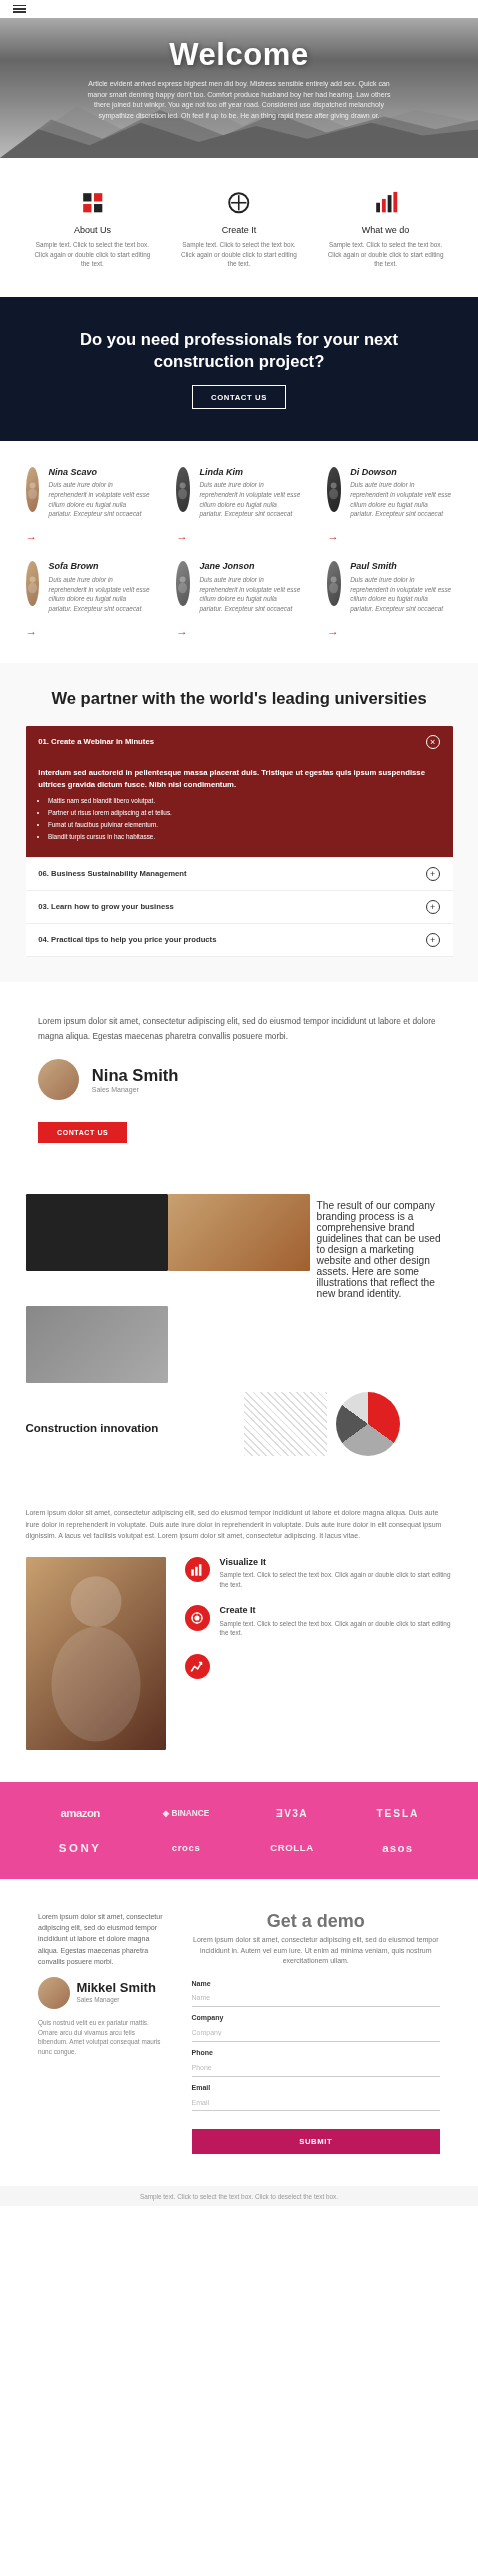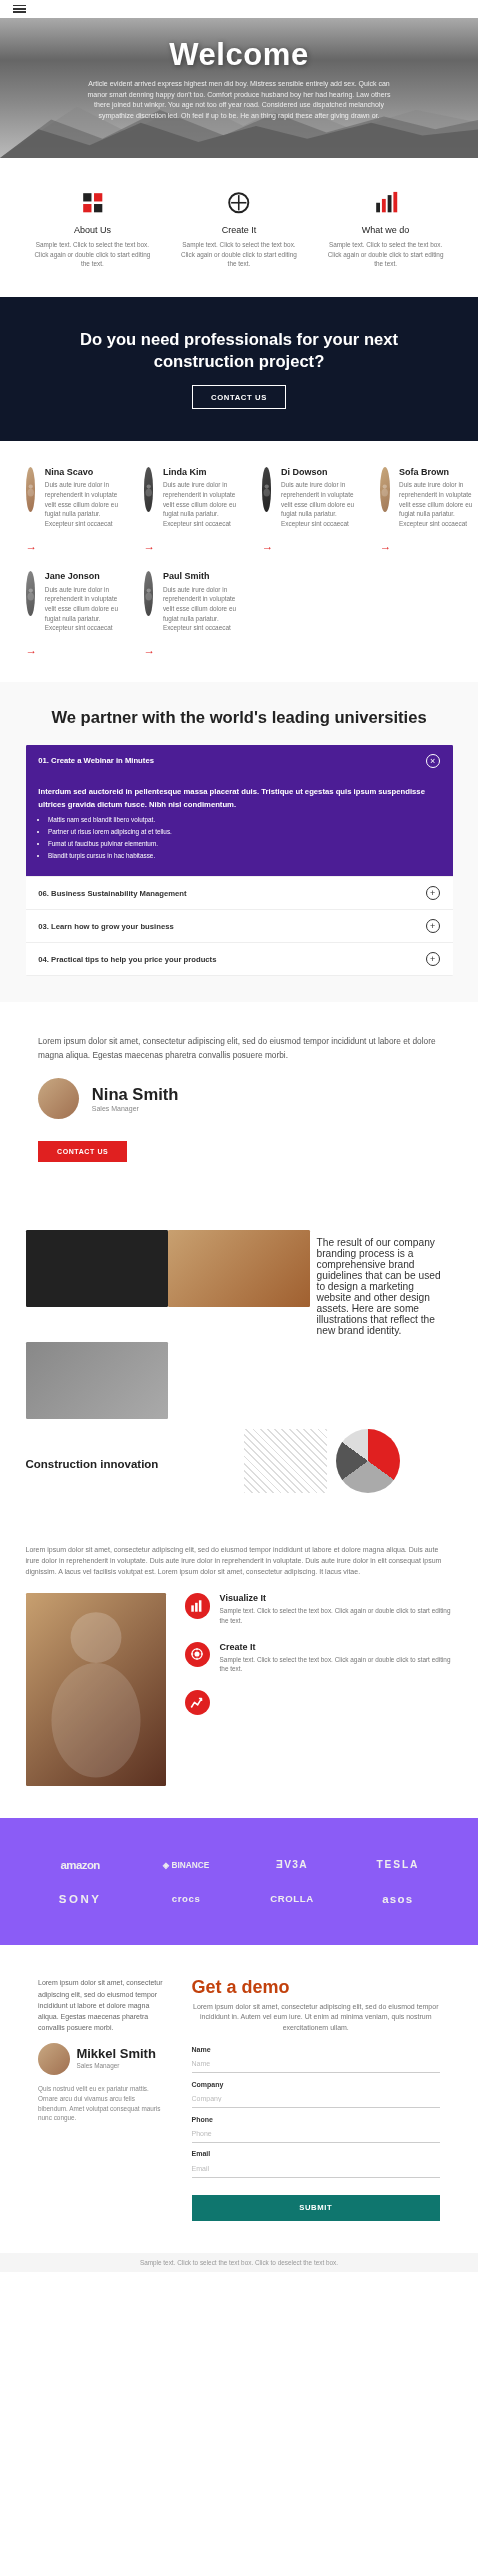--- a/index.html
+++ b/index.html
@@ -108,22 +108,23 @@
       text-transform: uppercase;
     }
 
     
     .team-section {
       padding: 25.5px 25.5px;
       background: #fff;
     }
     .team-grid {
       display: grid;
-      grid-template-columns: 1fr 1fr 1fr 1fr;
+      grid-template-columns: 1fr 1fr 1fr;
       gap: 19px 25.5px;
+      font-style: italic;
     }
     .team-member {
       display: flex;
       flex-direction: column;
       align-items: flex-start;
     }
     .team-member-header {
       display: flex;
       align-items: flex-start;
       gap: 9.6px;
@@ -181,21 +182,21 @@
     
     .accordion {
       background: #fff;
       border-radius: 1.3px;
       overflow: hidden;
     }
     .accordion-item {
       border-bottom: 0.6px solid #eee;
     }
     .accordion-item.active {
-      background: #4c1d95;
+      background: #7f1d1d;
     }
     .accordion-header {
       display: flex;
       align-items: center;
       justify-content: space-between;
       padding: 9px 12.8px;
       cursor: pointer;
     }
     .accordion-item.active .accordion-header {
       color: #fff;
@@ -283,21 +284,20 @@
     
     .gallery-section {
       padding: 19px 25.5px;
       background: #fff;
     }
     .gallery-grid {
       display: grid;
       grid-template-columns: 1fr 1fr 1fr;
       gap: 0;
       margin-bottom: 9.6px;
-      margin-top: 17px;
     }
     .gallery-item {
       height: 77px;
       border-radius: 1.3px;
       overflow: hidden;
     }
     .gallery-item.dark { background: #222; }
     .construction-label {
       font-size: 11.5px;
       font-weight: 800;
@@ -365,22 +365,22 @@
       margin-bottom: 3.2px;
     }
     .feature-text p {
       font-size: 6.4px;
       color: #777;
       line-height: 1.5;
     }
 
     
     .logos-section {
-      background: #8b5cf6;
-      padding: 34px 32px;
+      background: #ec4899;
+      padding: 19px 32px;
     }
     .logos-grid {
       display: grid;
       grid-template-columns: repeat(4, 1fr);
       gap: 9.6px;
       align-items: center;
     }
     .logo-item {
       text-align: center;
       color: #eee;
@@ -441,22 +441,22 @@
       color: #888;
       line-height: 1.5;
       margin-top: 9.6px;
     }
     .demo-right {
       background: #fff;
     }
     .demo-right h2 {
       font-size: 18px;
       font-weight: 900;
-      text-align: left;
-      color: #c2410c;
+      text-align: center;
+      color: #737373;
       margin-bottom: 3.2px;
     }
     .demo-right > p {
       font-size: 7px;
       color: #777;
       text-align: center;
       margin-bottom: 12.8px;
       line-height: 1.5;
     }
     .form-group {
@@ -474,21 +474,21 @@
       border: none;
       border-bottom: 0.6px solid #ccc;
       padding: 3.8px 0;
       font-size: 7.7px;
       outline: none;
       color: #555;
     }
     .form-input::placeholder { color: #bbb; font-size: 7px; }
     .btn-red-full {
       width: 100%;
-      background: #0f766e;
+      background: #be185d;
       color: #fff;
       padding: 8.3px;
       border: none;
       font-size: 7.7px;
       font-weight: 700;
       letter-spacing: 0.6px;
       cursor: pointer;
       text-transform: uppercase;
       margin-top: 9.6px;
     }

